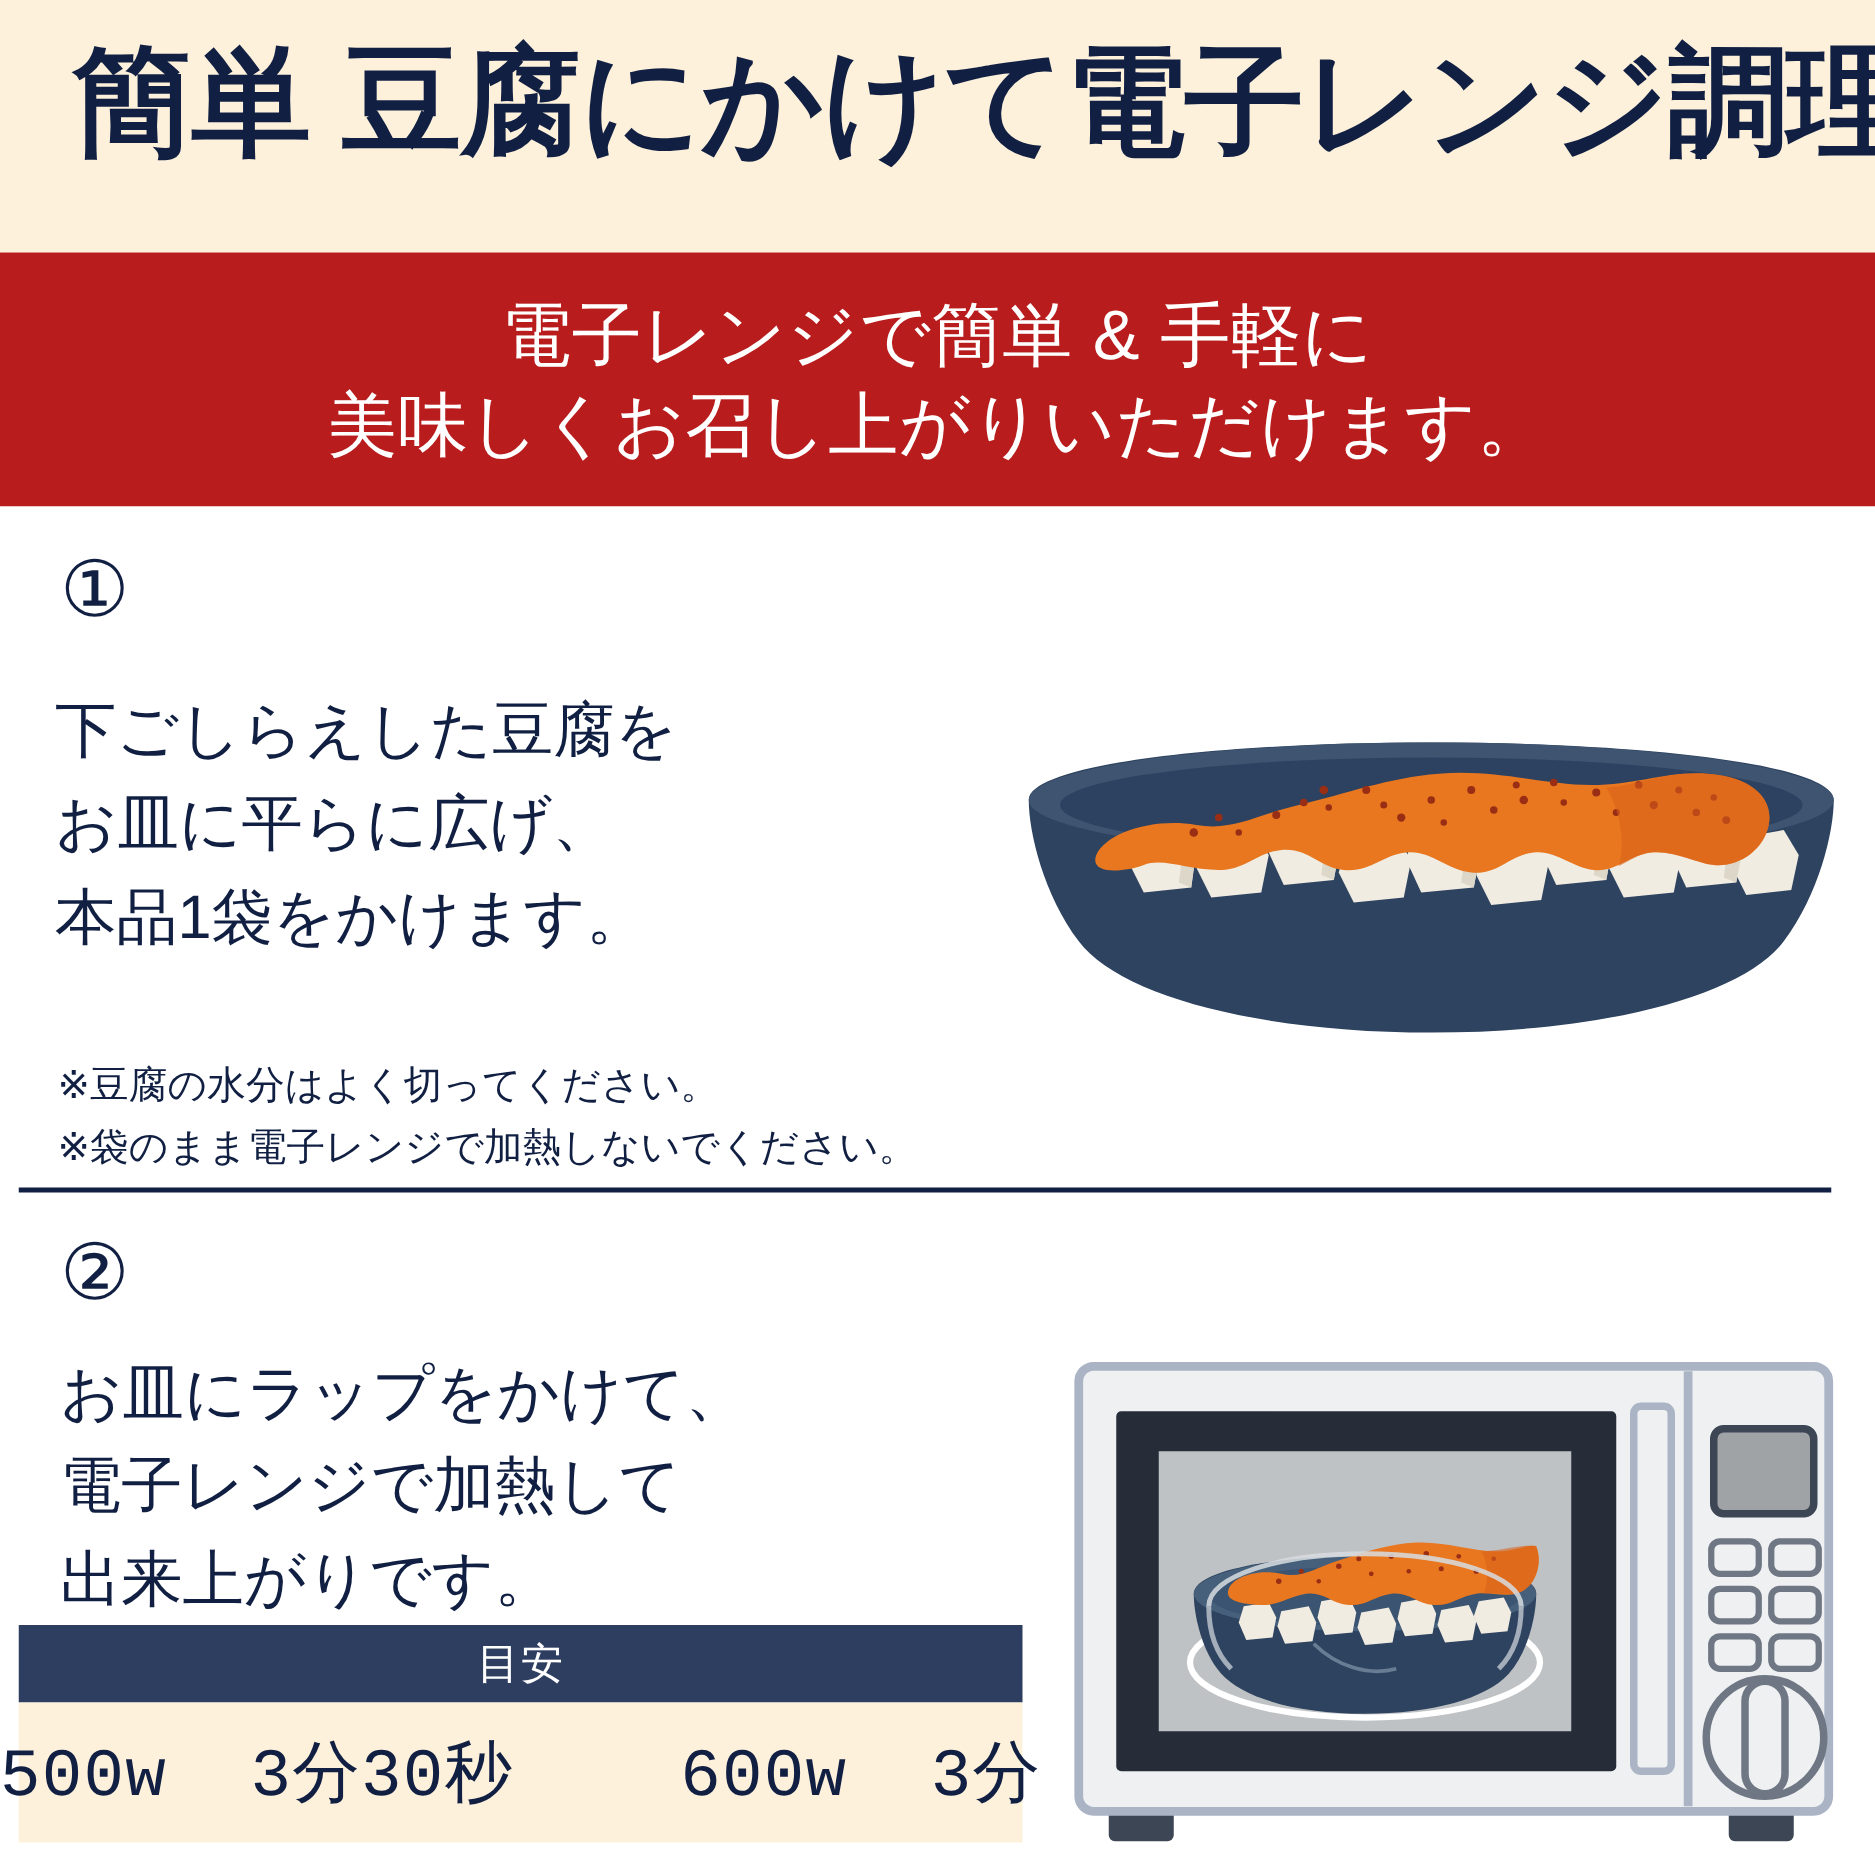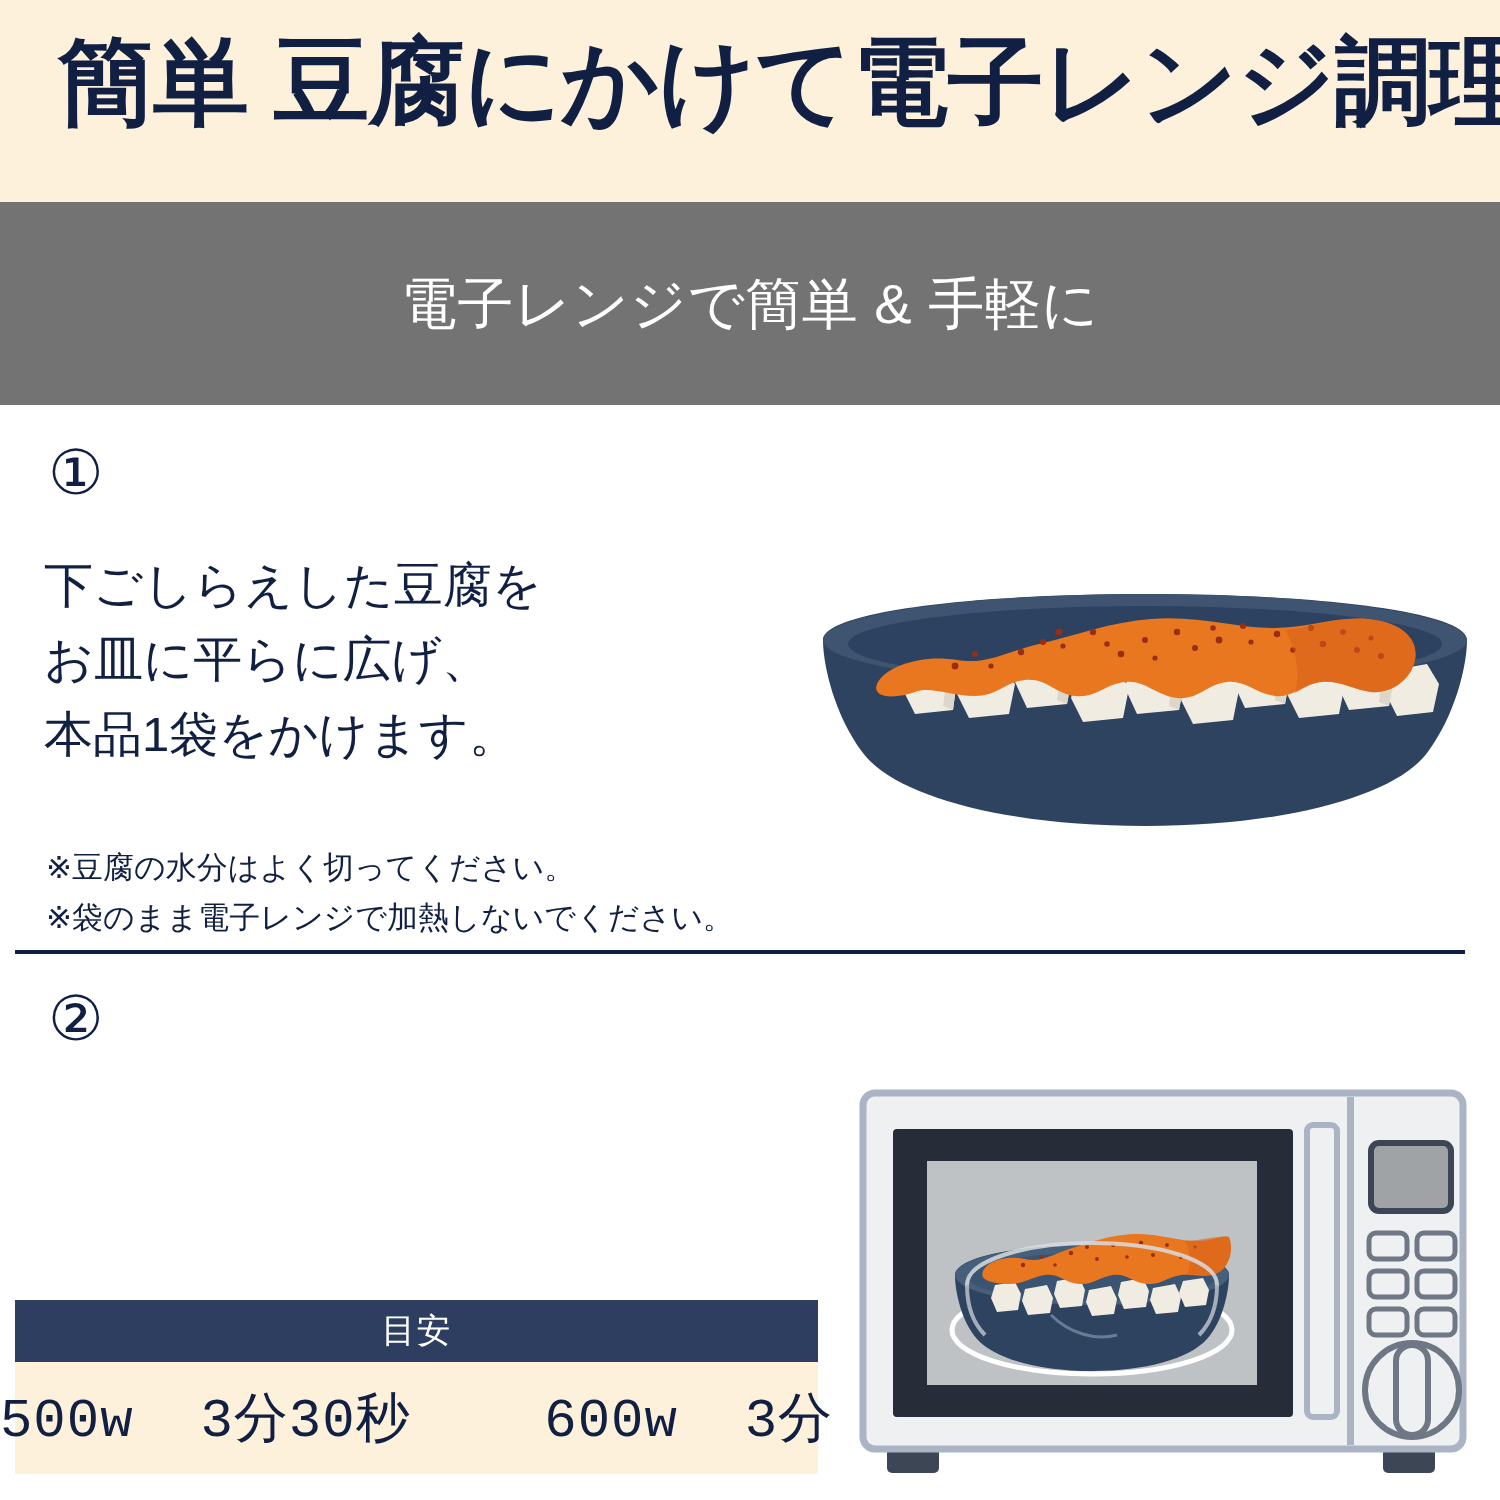--- a/index.html
+++ b/index.html
@@ -41,21 +41,21 @@
     white-space: nowrap;
   }
 
   
   .sub-banner {
     position: absolute;
     left: 0;
     top: 202px;
     width: 1500px;
     height: 203px;
-    background: #737373;
+    background: #b91c1c;
     display: flex;
     flex-direction: column;
     align-items: center;
     justify-content: center;
   }
   .sub-line {
     color: #ffffff;
     font-size: 56px;
     line-height: 1.28;
     font-weight: 500;
@@ -138,20 +138,21 @@
 <body>
 
 <div id="page">
 
   <div class="title-band">
     <div class="title-text">簡単 豆腐にかけて電子レンジ調理</div>
   </div>
 
   <div class="sub-banner">
     <div class="sub-line">電子レンジで簡単 &amp; 手軽に</div>
+    <div class="sub-line">美味しくお召し上がりいただけます。</div>
   </div>
 
   <div class="step-num" style="left:48px; top:442px;">①</div>
   <div class="step-body" style="left:44px; top:548px;">下ごしらえした豆腐を
 お皿に平らに広げ、
 本品1袋をかけます。</div>
   <div class="notes" style="left:46px; top:843px;">※豆腐の水分はよく切ってください。
 ※袋のまま電子レンジで加熱しないでください。</div>
 
   <div class="illus" style="left:815px; top:588px; width:660px; height:250px;">
@@ -225,20 +226,23 @@
 
       <path d="M470,42 C498,40 524,26 560,32 C588,36 604,52 600,72
                C596,92 576,106 556,104 C540,102 524,92 506,94
                C496,95 488,101 480,105 C486,84 480,58 470,42 Z" fill="#d9601a" opacity="0.55"></path>
     </svg>
   </div>
 
   <div class="divider"></div>
 
   <div class="step-num" style="left:48px; top:988px;">②</div>
+  <div class="step-body" style="left:48px; top:1078px;">お皿にラップをかけて、
+電子レンジで加熱して
+出来上がりです。</div>
 
   <div class="guide-table">
     <div class="guide-head">目安</div>
     <div class="guide-body">500w  3分30秒    600w  3分</div>
   </div>
 
   <div class="illus" style="left:855px; top:1085px; width:630px; height:400px;">
     <svg width="630" height="400" viewBox="0 0 630 400" xmlns="http://www.w3.org/2000/svg">
 
       <rect x="32" y="358" width="52" height="30" rx="5" fill="#3c4654"></rect>

